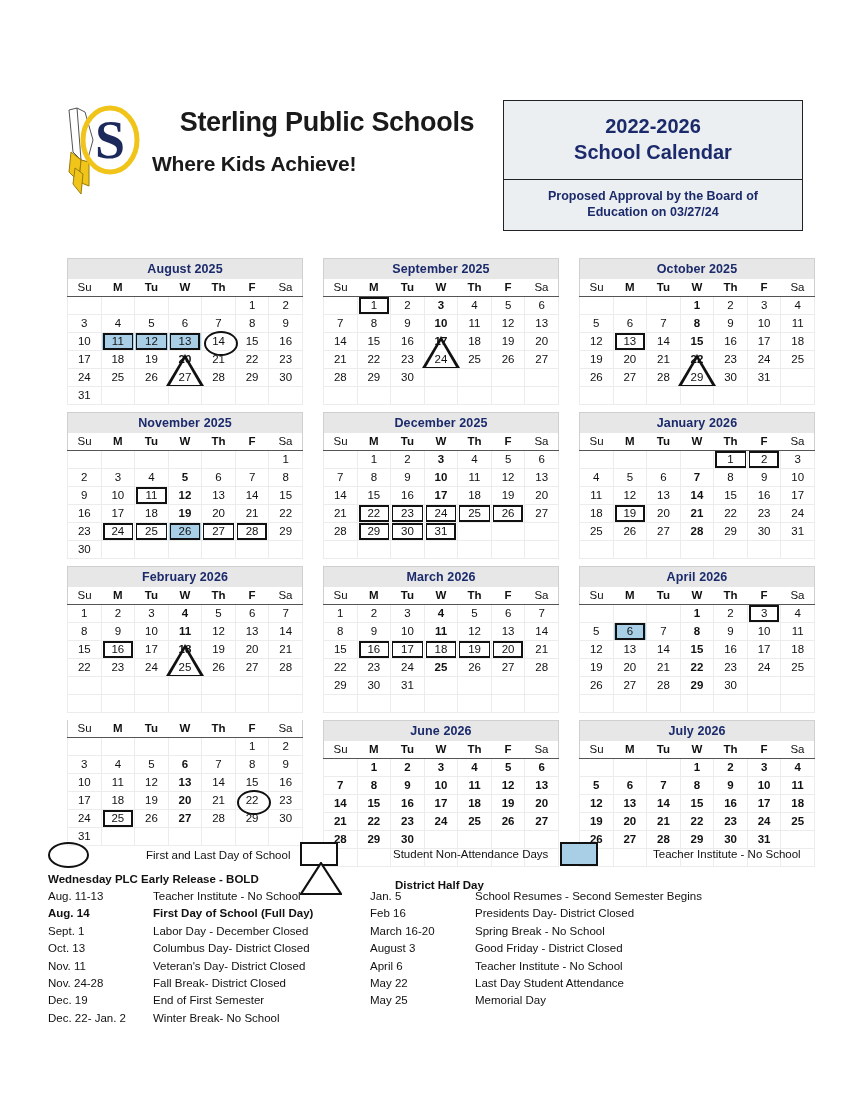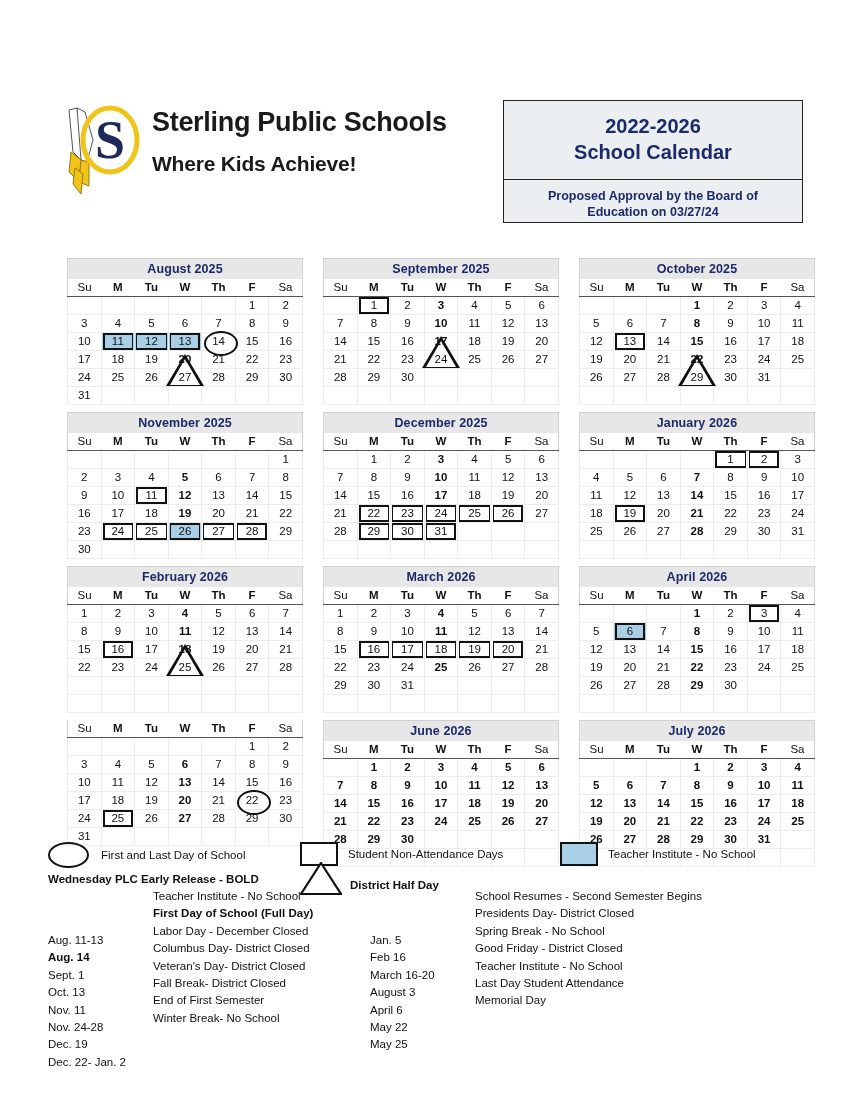--- a/index.html
+++ b/index.html
@@ -5,33 +5,33 @@
   html,body{margin:0;padding:0;background:#ffffff;}
   body{
     width:842px;height:1102px;position:relative;overflow:hidden;
     font-family:"Liberation Sans", sans-serif;color:#000;
   }
 
   
   .header{position:absolute;left:0;top:92px;width:842px;height:160px;}
   .logo-wrap{position:absolute;left:55px;top:10px;width:95px;height:100px;}
   .brand{position:absolute;left:152px;top:16px;width:350px;}
-  .brand .line1{font-size:27px;font-weight:bold;letter-spacing:-0.3px;line-height:1.1;color:#1a1a1a;}
+  .brand .line1{font-size:27px;font-weight:bold;letter-spacing:-0.3px;line-height:1.1;color:#1a1a1a;text-align:center;}
   .brand .line2{font-size:21px;font-weight:bold;letter-spacing:-0.2px;margin-top:14px;color:#1a1a1a;}
 
   .title-box{
     position:absolute;left:503px;top:8px;width:298px;
     border:1.5px solid #222;background:#eceff1;
   }
   .title-top{
     padding:12px 6px 13px;text-align:center;border-bottom:1.5px solid #222;
     color:#1b2a6b;font-weight:bold;font-size:20px;line-height:1.32;
   }
   .title-bot{
-    padding:8px 14px 1px;text-align:center;
+    padding:8px 14px 9px;text-align:center;
     color:#1b2a6b;font-weight:bold;font-size:12.5px;line-height:1.33;
   }
 
   
   .cal-area{position:absolute;left:0;top:258px;width:842px;}
   .cal-row{display:flex;justify-content:flex-start;padding-left:67px;margin-bottom:7px;}
   .month{width:236px;margin-right:20px;}
   .month:last-child{margin-right:0;}
 
   .m-title{
@@ -80,36 +80,36 @@
   td.tri::before{
     content:"";position:absolute;left:50%;top:-10px;
     width:0;height:0;margin-left:-15px;
     border-left:15px solid transparent;border-right:15px solid transparent;
     border-bottom:26px solid #fff;z-index:2;
   }
 
   
   .legend{position:absolute;left:0;top:842px;width:842px;}
   .lg-row{position:relative;height:22px;}
-  .lg-item{position:absolute;display:flex;align-items:center;}
+  .lg-item{position:absolute;display:flex;align-items:center;gap:45px;}
   .lg-txt{font-size:11.5px;color:#111;}
   .lg-bold{font-size:11.5px;font-weight:bold;color:#111;}
   .sym-circle{width:37px;height:22px;border:2.2px solid #111;border-radius:50%;margin-right:12px;}
   .sym-box{width:34px;height:20px;border:2.2px solid #111;margin-right:10px;background:#fff;}
   .sym-box.blue{background:#a9cfe6;}
   .tri-wrap{position:relative;width:42px;height:33px;margin-right:8px;}
   .tri-wrap svg{position:absolute;left:0;top:0;}
 
   
   .events{position:absolute;left:0;top:890px;width:842px;}
   .ev-col{position:absolute;top:0;}
   .ev-col.left{left:48px;width:380px;}
   .ev-col.right{left:370px;width:420px;}
   .ev-row{display:flex;height:17.4px;align-items:flex-start;}
-  .ev-date{width:105px;font-size:11.5px;color:#111;flex:0 0 105px;margin-top:44px;}
+  .ev-date{width:105px;font-size:11.5px;color:#111;flex:0 0 105px;}
   .ev-desc{font-size:11.5px;color:#111;}
   .ev-row.bold .ev-date,.ev-row.bold .ev-desc{font-weight:bold;}
 </style>
 </head>
 <body>
 
 <div class="header">
 
   <div class="logo-wrap">
     <svg width="95" height="100" viewBox="0 0 95 100">

